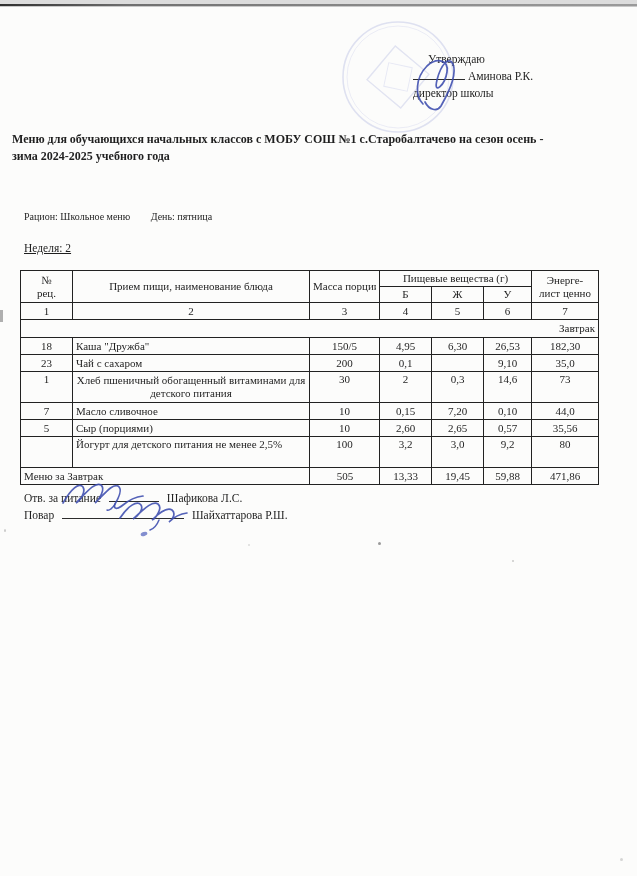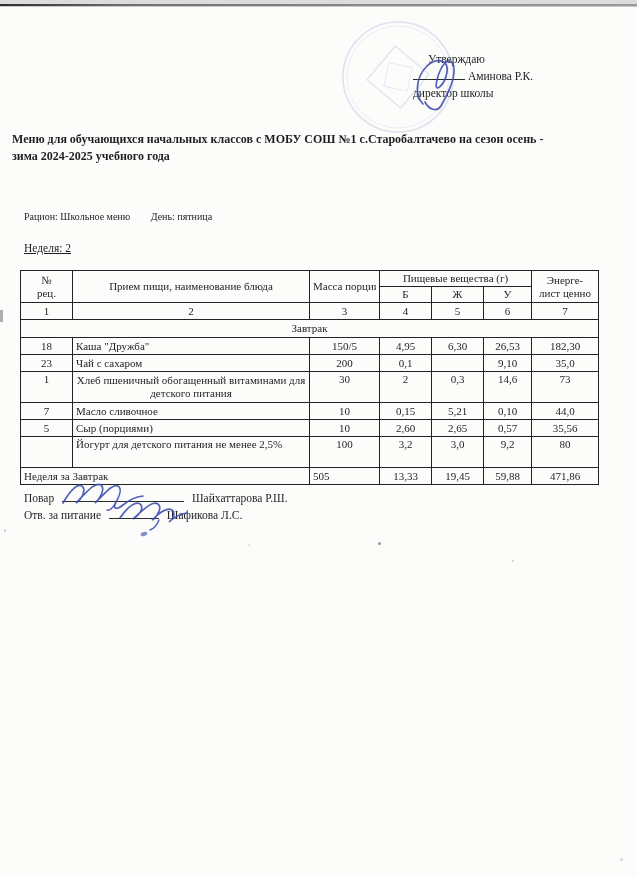--- a/index.html
+++ b/index.html
@@ -35,26 +35,26 @@
 
   
   .menu-table{position:absolute;left:20px;top:266px;width:578px;
     border-collapse:collapse;table-layout:fixed;font-size:11px;line-height:13px;}
   .menu-table td{border:1.4px solid #222;padding:1px 3px;vertical-align:middle;
     text-align:center;overflow:hidden;}
   .menu-table td.dish{text-align:left;}
   .menu-table td.dish-center{text-align:center;}
   .menu-table td.dish-justify{text-align:justify;}
   .menu-table .clip{display:block;white-space:nowrap;overflow:hidden;}
-  .menu-table .section td{text-align:center;height:15px;}
+  .menu-table .section td{text-align:right;height:15px;}
   .menu-table .h16 td{height:14px;}
   .menu-table .h30 td{height:28px;}
   .menu-table .total-row td{height:14px;}
   .menu-table .total-row .tl{text-align:left;}
-  .menu-table .total-row .mass{text-align:left;padding-right:2px;}
+  .menu-table .total-row .mass{text-align:center;padding-right:2px;}
   .energy-h{white-space:nowrap;}
 
   
   .footer-sign{position:absolute;left:24px;top:486px;font-size:11.5px;line-height:16.5px;}
   .cook-sig,.resp-sig{position:absolute;pointer-events:none;}
   .cook-sig{left:55px;top:473px;}
   .resp-sig{left:115px;top:494px;}
 </style>
 </head>
 <body>
@@ -164,21 +164,21 @@
         <td style="vertical-align:top">2</td>
         <td style="vertical-align:top">0,3</td>
         <td style="vertical-align:top">14,6</td>
         <td style="vertical-align:top">73</td>
       </tr>
       <tr class="h16">
         <td>7</td>
         <td class="dish">Масло сливочное</td>
         <td>10</td>
         <td>0,15</td>
-        <td>5,21</td>
+        <td>7,20</td>
         <td>0,10</td>
         <td>44,0</td>
       </tr>
       <tr class="h16">
         <td>5</td>
         <td class="dish">Сыр (порциями)</td>
         <td>10</td>
         <td>2,60</td>
         <td>2,65</td>
         <td>0,57</td>
@@ -188,40 +188,40 @@
         <td></td>
         <td class="dish-justify" style="vertical-align:top">Йогурт для детского питания не менее 2,5%</td>
         <td style="vertical-align:top">100</td>
         <td style="vertical-align:top">3,2</td>
         <td style="vertical-align:top">3,0</td>
         <td style="vertical-align:top">9,2</td>
         <td style="vertical-align:top">80</td>
       </tr>
 
       <tr class="total-row">
-        <td colspan="2" class="tl">Неделя за Завтрак</td>
+        <td colspan="2" class="tl">Меню за Завтрак</td>
         <td class="mass">505</td>
         <td>13,33</td>
         <td>19,45</td>
         <td>59,88</td>
         <td>471,86</td>
       </tr>
     </tbody>
   </table>
 
   <div class="footer-sign">
     <div>
+      <span>Отв. за питание</span>
+      <span class="sig-line" style="width:50px;margin:0 5px"></span>
+      <span>Шафикова Л.С.</span>
+    </div>
+    <div>
       <span>Повар</span>
       <span class="sig-line" style="width:122px;margin:0 5px"></span>
       <span>Шайхаттарова Р.Ш.</span>
-    </div>
-    <div>
-      <span>Отв. за питание</span>
-      <span class="sig-line" style="width:50px;margin:0 5px"></span>
-      <span>Шафикова Л.С.</span>
     </div>
   </div>
 
   <svg class="cook-sig" width="95" height="35" viewBox="0 0 95 35">
     <path d="M8 26 C16 12 24 5 28 10 C31 15 25 24 21 26 C30 17 40 4 46 8 C51 12 44 23 40 26 C48 19 57 6 63 9 C68 12 63 22 60 27 C58 32 62 33 68 28 C74 23 80 20 88 19" fill="none" stroke="#3c4cae" stroke-width="1.7" stroke-linecap="round" opacity="0.88"></path>
     <path d="M60 27 C58 31 54 34 52 33" fill="none" stroke="#3c4cae" stroke-width="1.5" stroke-linecap="round" opacity="0.88"></path>
   </svg>
 
   <svg class="resp-sig" width="80" height="40" viewBox="0 0 80 40">
     <path d="M5 20 C13 8 22 2 26 7 C29 12 22 19 18 21 C27 13 37 2 43 6 C48 10 41 20 37 22 C44 15 52 9 57 12 C61 15 58 22 54 24 C58 20 64 16 72 15" fill="none" stroke="#3c4cae" stroke-width="1.7" stroke-linecap="round" opacity="0.88"></path>

